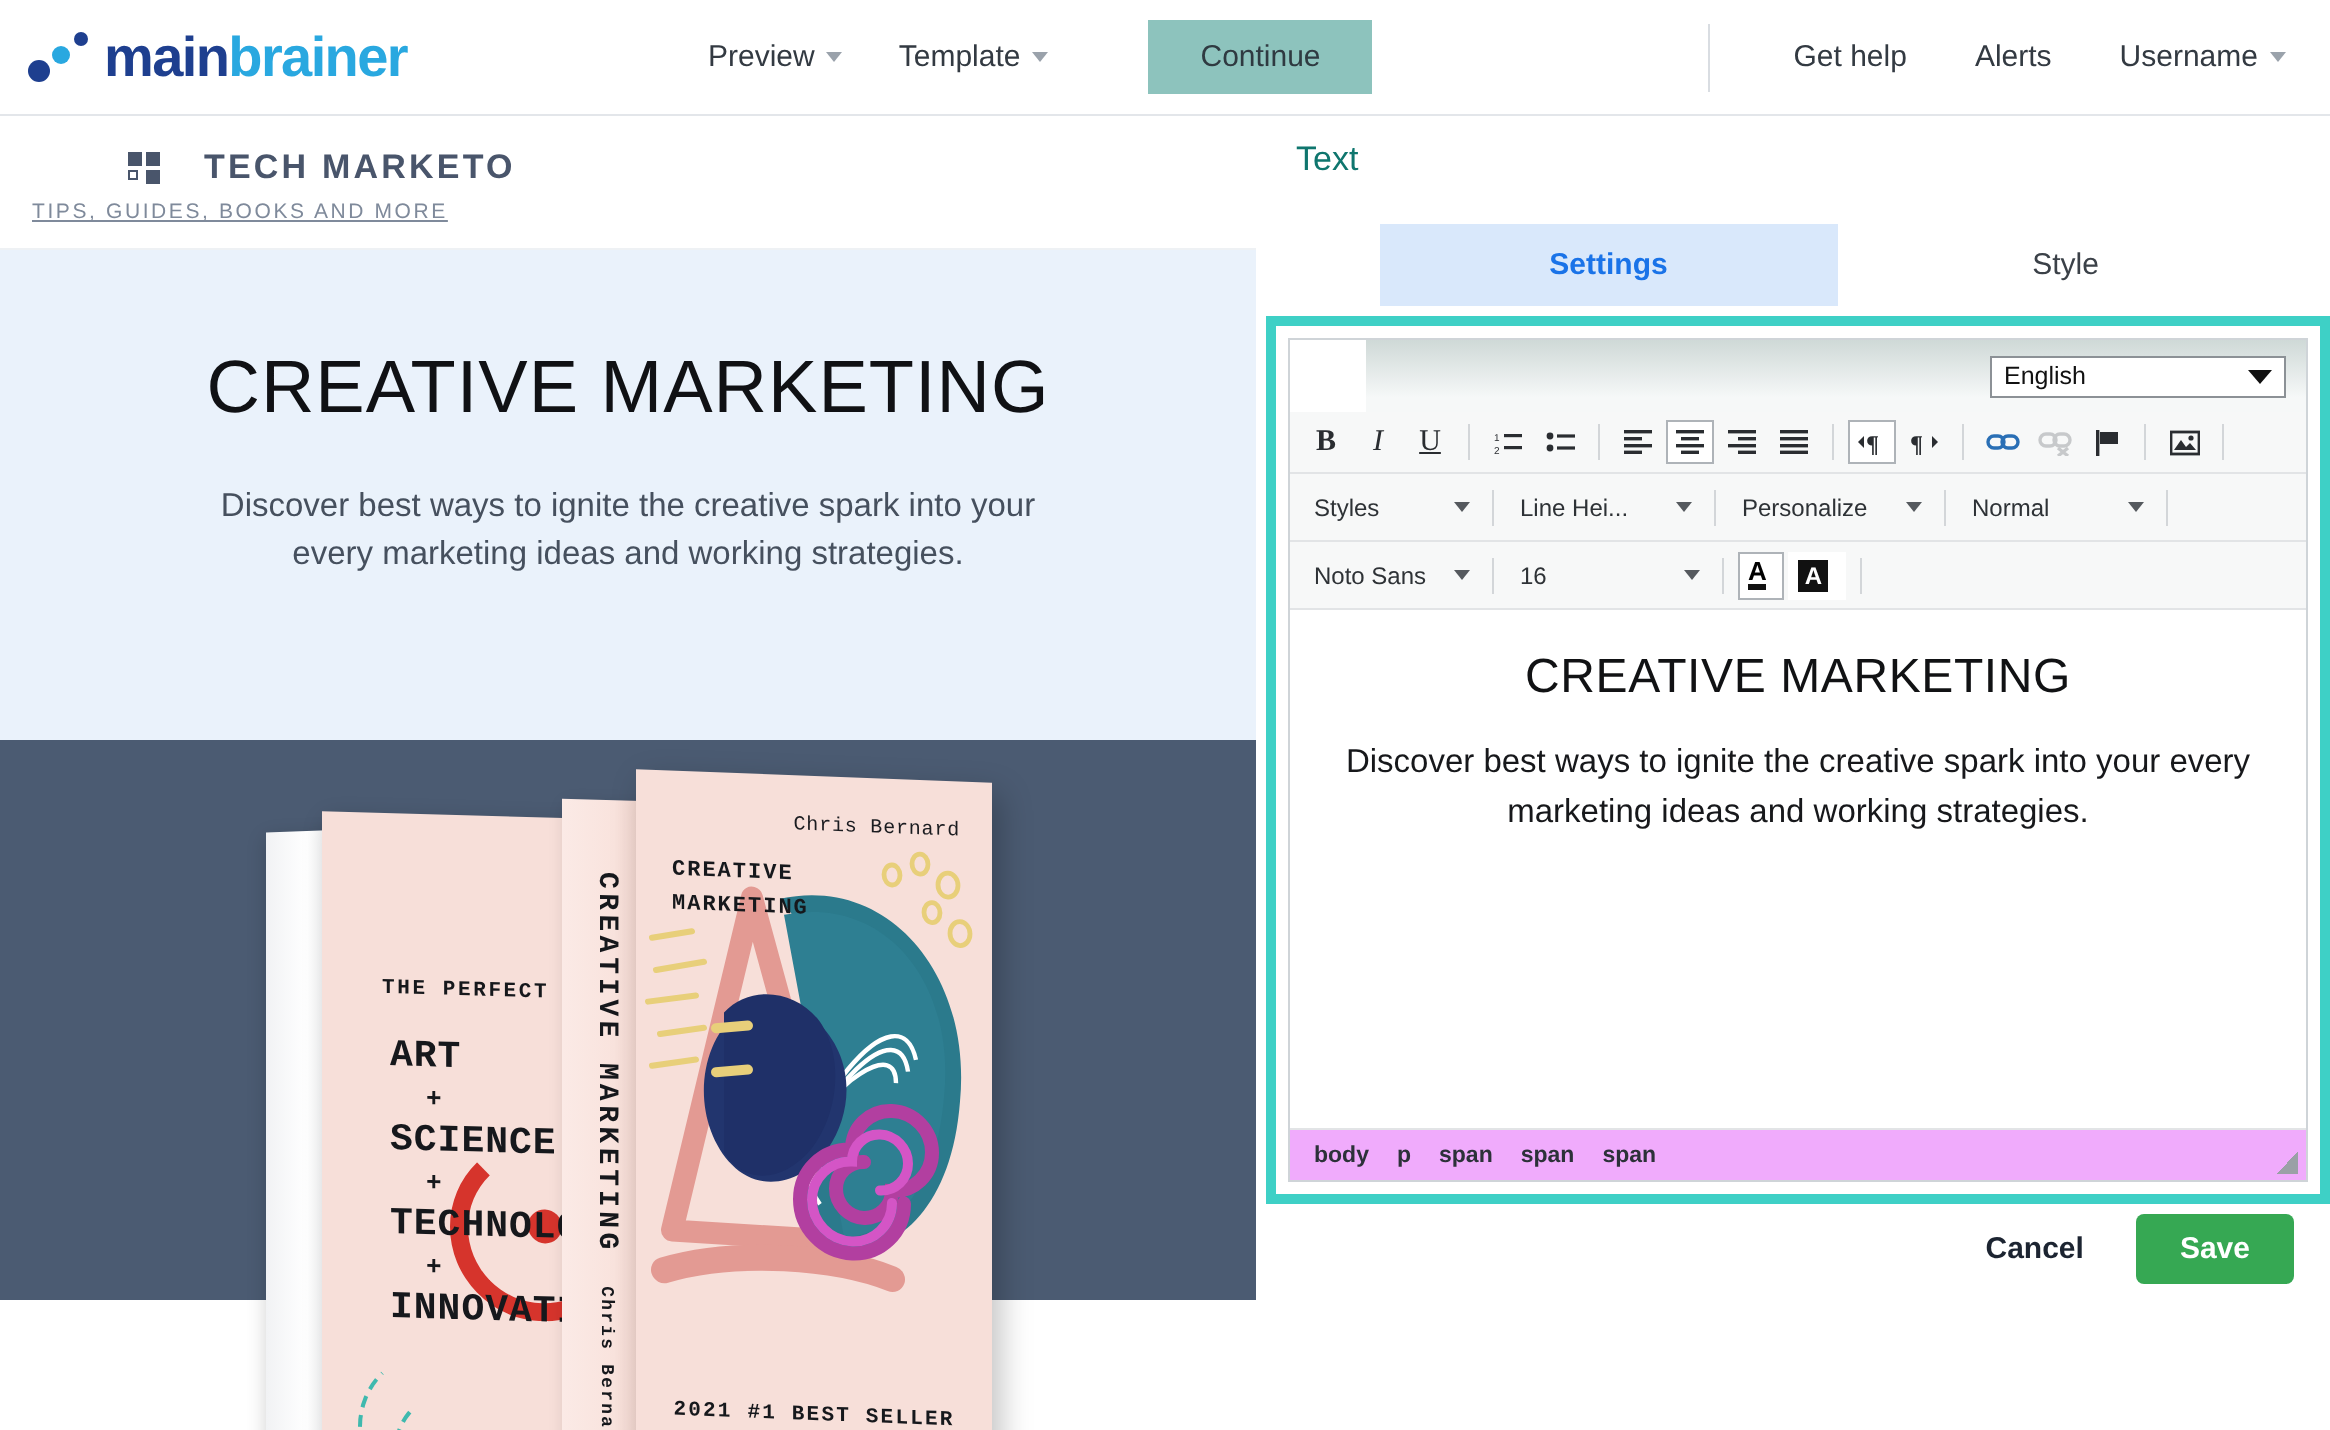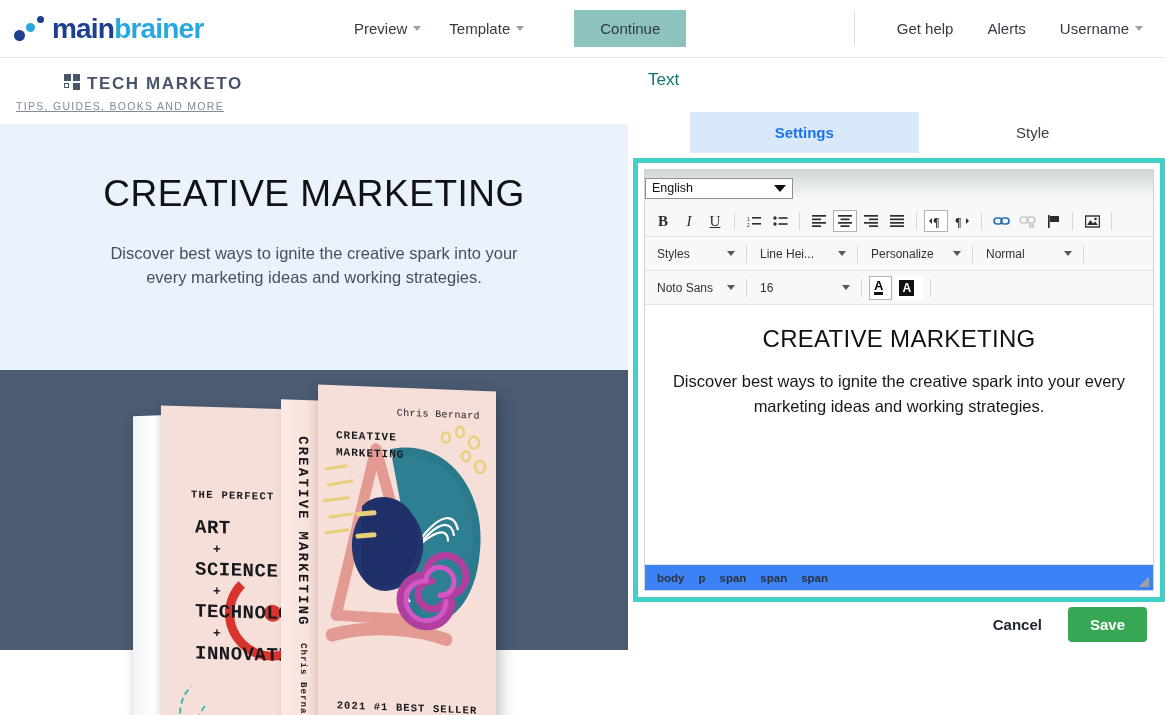--- a/index.html
+++ b/index.html
@@ -47,21 +47,21 @@
 
   
   .preview {
     position: absolute; top: 58px; left: 0; width: 628px; height: 657px;
     background: #ffffff; overflow: hidden;
   }
   .brandbar {
     height: 67px; background: #ffffff; padding: 16px 0 0 16px;
     border-bottom: 1px solid #eef1f4;
   }
-  .brand-row { display: flex; align-items: flex-start; gap: 5px; padding-left: 48px; }
+  .brand-row { display: flex; align-items: center; gap: 20px; padding-left: 48px; }
   .brand-sq { width: 18px; height: 16px; position: relative; }
   .brand-sq b { position: absolute; width: 7px; height: 7px; background: #49556b; display: block; }
   .bs1 { left: 0; top: 0; }
   .bs2 { left: 9px; top: 0; }
   .bs3 { left: 0; top: 9px; background: #fff !important; border: 1px solid #49556b; width: 5px !important; height: 5px !important; }
   .bs4 { left: 9px; top: 9px; }
   .brand-title { font-size: 17px; font-weight: bold; color: #49556b; letter-spacing: 1.6px; }
   .brand-sub { font-size: 10.5px; color: #7f8a9b; letter-spacing: 1.3px; margin-top: 6px; text-decoration: underline; }
 
   .hero {
@@ -170,22 +170,23 @@
   .editor-shell {
     position: absolute; left: 5px; top: 100px; width: 532px; height: 444px;
     border: 5px solid #3ed0c6; background: #ffffff; padding: 6px;
   }
   .editor {
     width: 100%; height: 100%; border: 1px solid #cfd4d8;
     background: #ffffff; display: flex; flex-direction: column;
   }
   .lang-row {
     background: linear-gradient(180deg,#cfd9d7 0%,#f6f8f8 80%);
-    height: 36px; display: flex; align-items: center; justify-content: flex-start;
+    height: 36px; display: flex; align-items: center; justify-content: flex-end;
     padding-right: 10px;
+    margin-left: 38px;
   }
   .lang-select {
     width: 148px; height: 21px; border: 1px solid #8c9196; background: #fff;
     font-size: 12.5px; color: #111; display: flex; align-items: center;
     padding: 0 6px; justify-content: space-between; cursor: pointer;
     font-family: inherit;
   }
   .lang-caret { width: 0; height: 0; border-left: 6px solid transparent; border-right: 6px solid transparent; border-top: 7px solid #111; }
 
   .tb {
@@ -215,21 +216,21 @@
   .glyph-A { font-size: 13px; font-weight: bold; border-bottom: 3px solid #111; line-height: 12px; }
   .glyph-Ahl { font-size: 12px; font-weight: bold; color: #fff; background: #111; padding: 1px 3px; }
 
   .canvas { flex: 1; background: #fff; padding: 20px 22px; overflow: hidden; }
   .ed-h1 {
     text-align: center; font-size: 24px; color: #111214; font-weight: normal; letter-spacing: .3px;
   }
   .ed-p { text-align: center; font-size: 16.5px; color: #17181b; line-height: 1.5; margin-top: 16px; }
 
   .statusbar {
-    height: 26px; background: #3b82f6; border-top: 1px solid #e2e4e6;
+    height: 26px; background: #f0abfc; border-top: 1px solid #e2e4e6;
     display: flex; align-items: center; gap: 14px; padding: 0 12px; position: relative;
   }
   .st-item { font-size: 11.5px; font-weight: bold; color: #2c3139; cursor: pointer; }
   .resize-grip {
     position: absolute; right: 4px; bottom: 3px; width: 11px; height: 11px;
     background: linear-gradient(135deg, transparent 50%, #9aa0a6 50%);
   }
 
   .actions {
     position: absolute; right: 18px; top: 549px; display: flex; align-items: center; gap: 26px;

